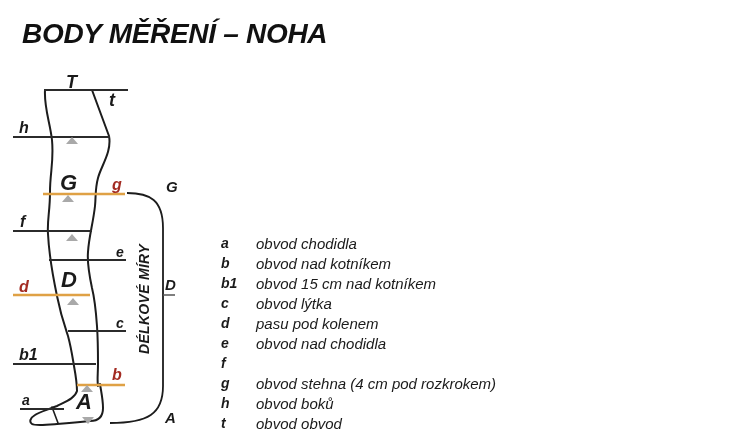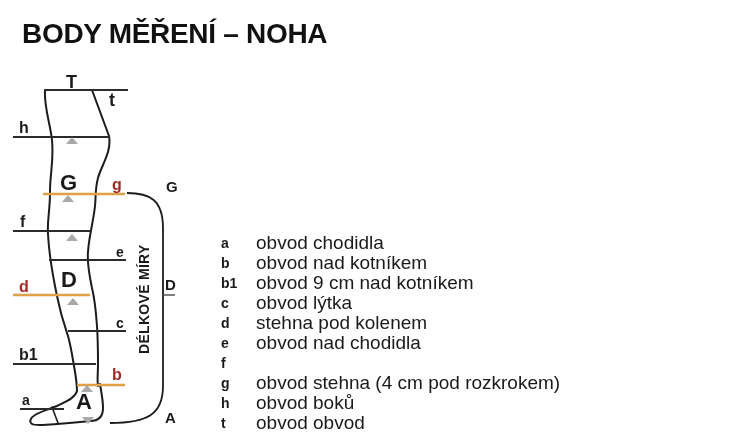--- a/index.html
+++ b/index.html
@@ -2,20 +2,21 @@
 <html style="--accent_orange: #DFA145; --accent_red: #A32B22; --line_dark: #2B2B2B; --outline_black: #1C1C1C; --marker_gray: #A9A9A9;"><head>
 <meta charset="utf-8">
 <style>
   html, body { margin: 0; padding: 0; background: #fff; }
   .stage {
     position: relative;
     width: 617px; height: 441px;
     background: #ffffff;
     font-family: "Liberation Sans", sans-serif;
     overflow: hidden;
+    font-style: italic;
   }
   .page-title {
     position: absolute; left: 22px; top: 18px;
     font-size: 28px; font-weight: bold; color: #111;
     letter-spacing: -0.3px; margin: 0; white-space: nowrap;
   }
   .figure { position: absolute; left: 0; top: 0; width: 200px; height: 441px; }
   .figure svg { position: absolute; left: 0; top: 0; }
 
   .outline { fill: none; stroke: var(--outline_black, #1C1C1C); stroke-width: 2; stroke-linecap: round; stroke-linejoin: round; }
@@ -39,21 +40,21 @@
     font-size: 14px; font-weight: bold; color: #1a1a1a;
     white-space: nowrap; letter-spacing: 0.3px;
   }
 
   .legend {
     position: absolute; left: 221px; top: 233px;
     font-size: 15px; color: #1a1a1a;
   }
   .legend-row { display: flex; height: 20px; align-items: center; }
   .legend-key { width: 35px; font-weight: bold; font-size: 14px; }
-  .legend-text { font-size: 19px; }
+  .legend-text { font-size: 15px; }
 </style>
 </head>
 <body>
 
 <div class="stage">
 
   <h1 class="page-title">BODY MĚŘENÍ – NOHA</h1>
 
   <div class="figure">
     <svg width="200" height="441" viewBox="0 0 200 441">
@@ -137,29 +138,29 @@
     <div class="legend-row">
       <span class="legend-key">a</span>
       <span class="legend-text">obvod chodidla</span>
     </div>
     <div class="legend-row">
       <span class="legend-key">b</span>
       <span class="legend-text">obvod nad kotníkem</span>
     </div>
     <div class="legend-row">
       <span class="legend-key">b1</span>
-      <span class="legend-text">obvod 9 cm nad kotníkem</span>
+      <span class="legend-text">obvod 15 cm nad kotníkem</span>
     </div>
     <div class="legend-row">
       <span class="legend-key">c</span>
       <span class="legend-text">obvod lýtka</span>
     </div>
     <div class="legend-row">
       <span class="legend-key">d</span>
-      <span class="legend-text">stehna pod kolenem</span>
+      <span class="legend-text">pasu pod kolenem</span>
     </div>
     <div class="legend-row">
       <span class="legend-key">e</span>
       <span class="legend-text">obvod nad chodidla</span>
     </div>
     <div class="legend-row">
       <span class="legend-key">f</span>
     </div>
     <div class="legend-row">
       <span class="legend-key">g</span>

